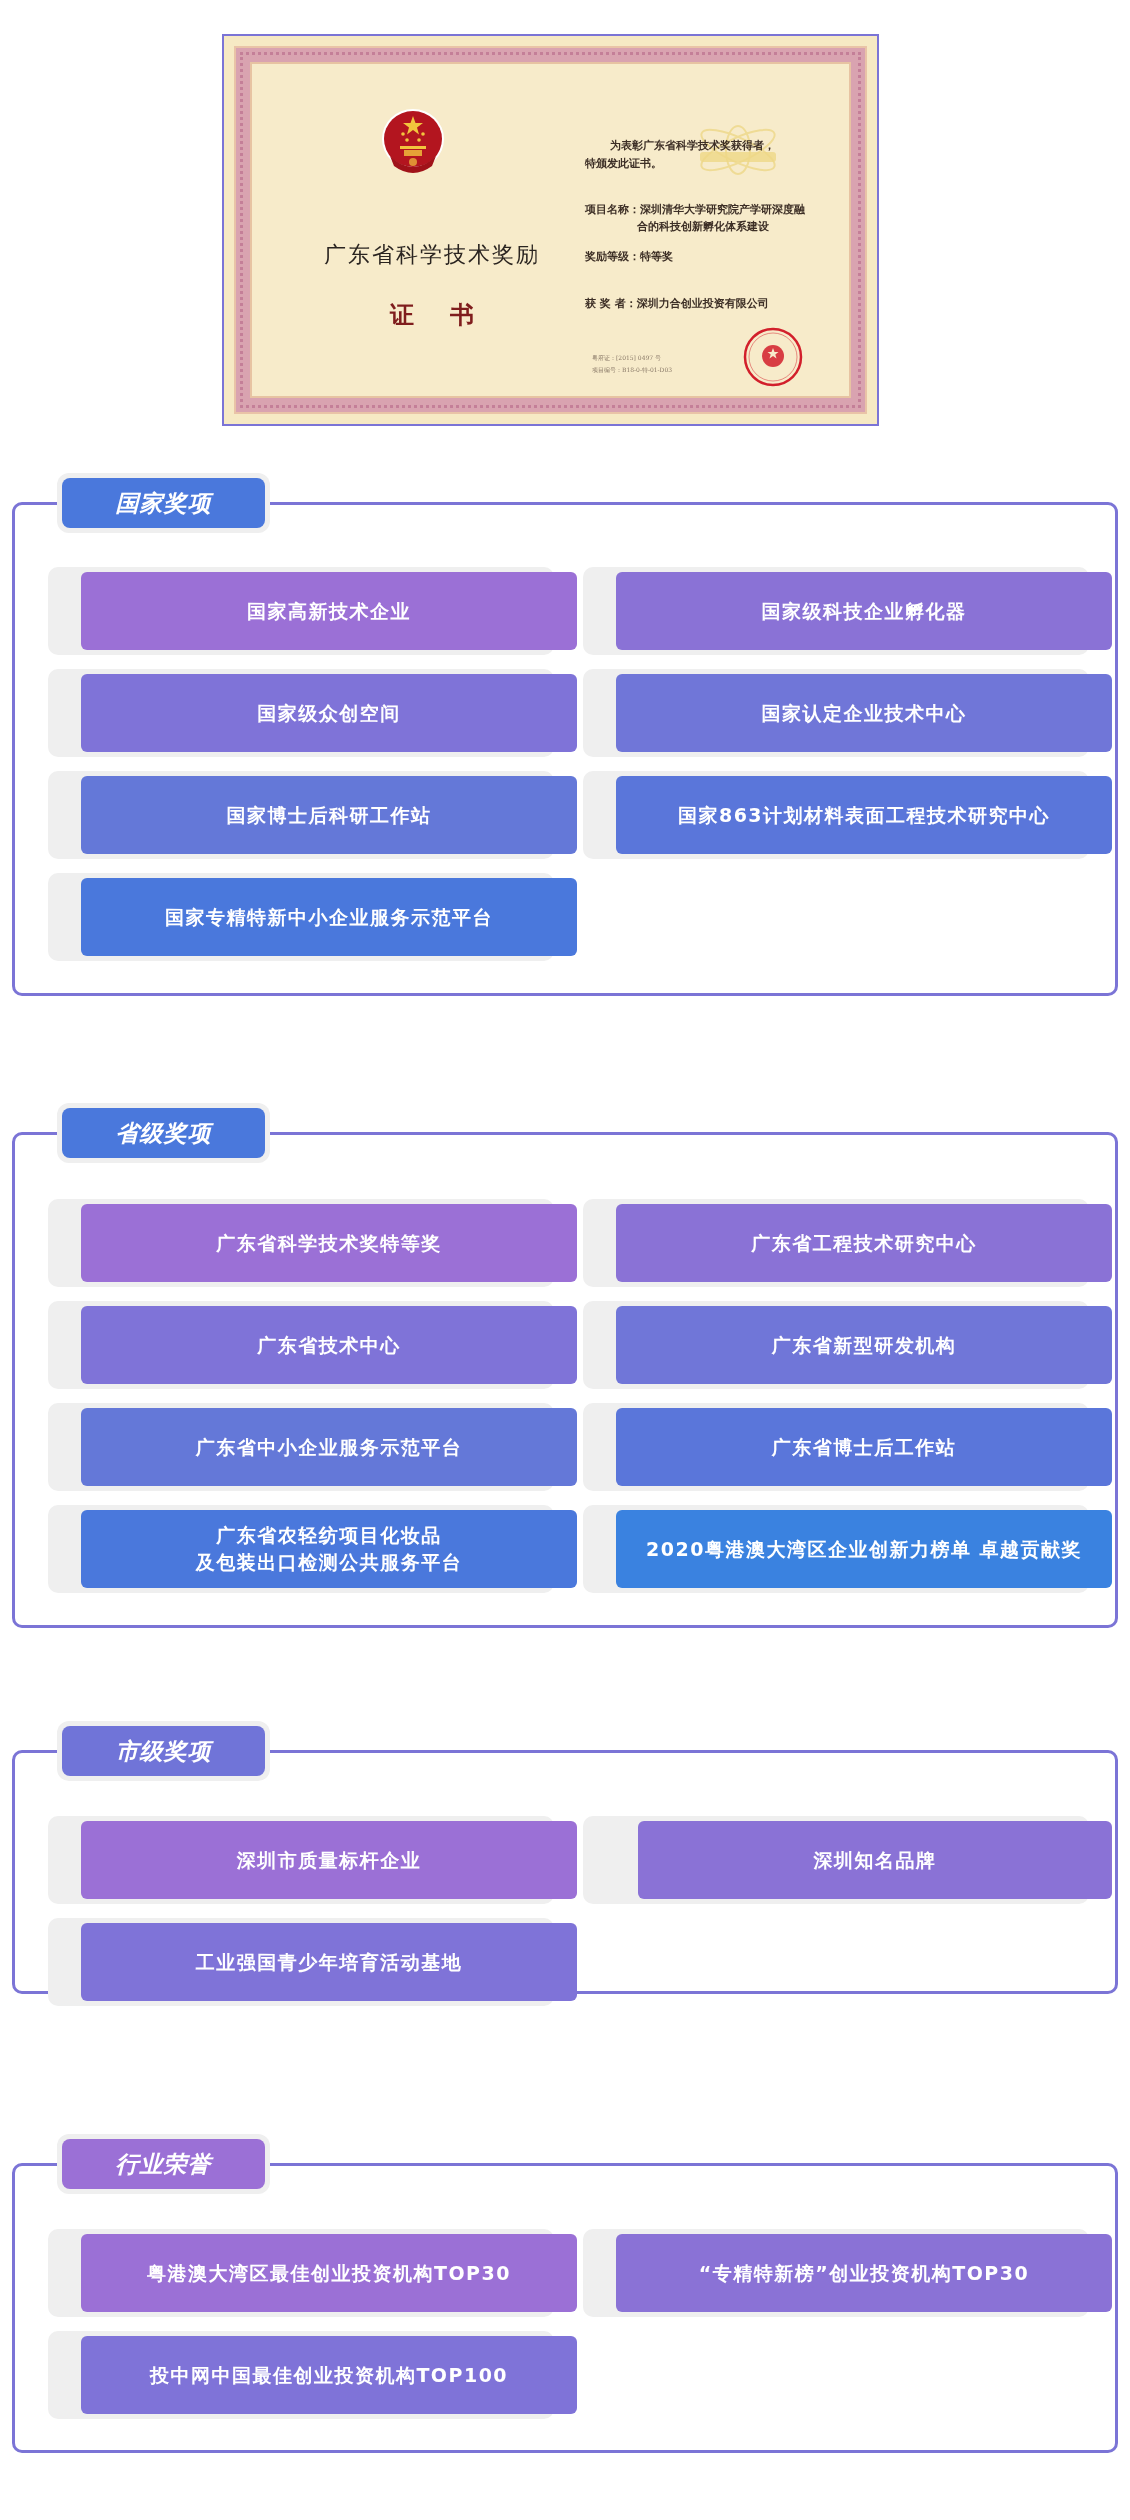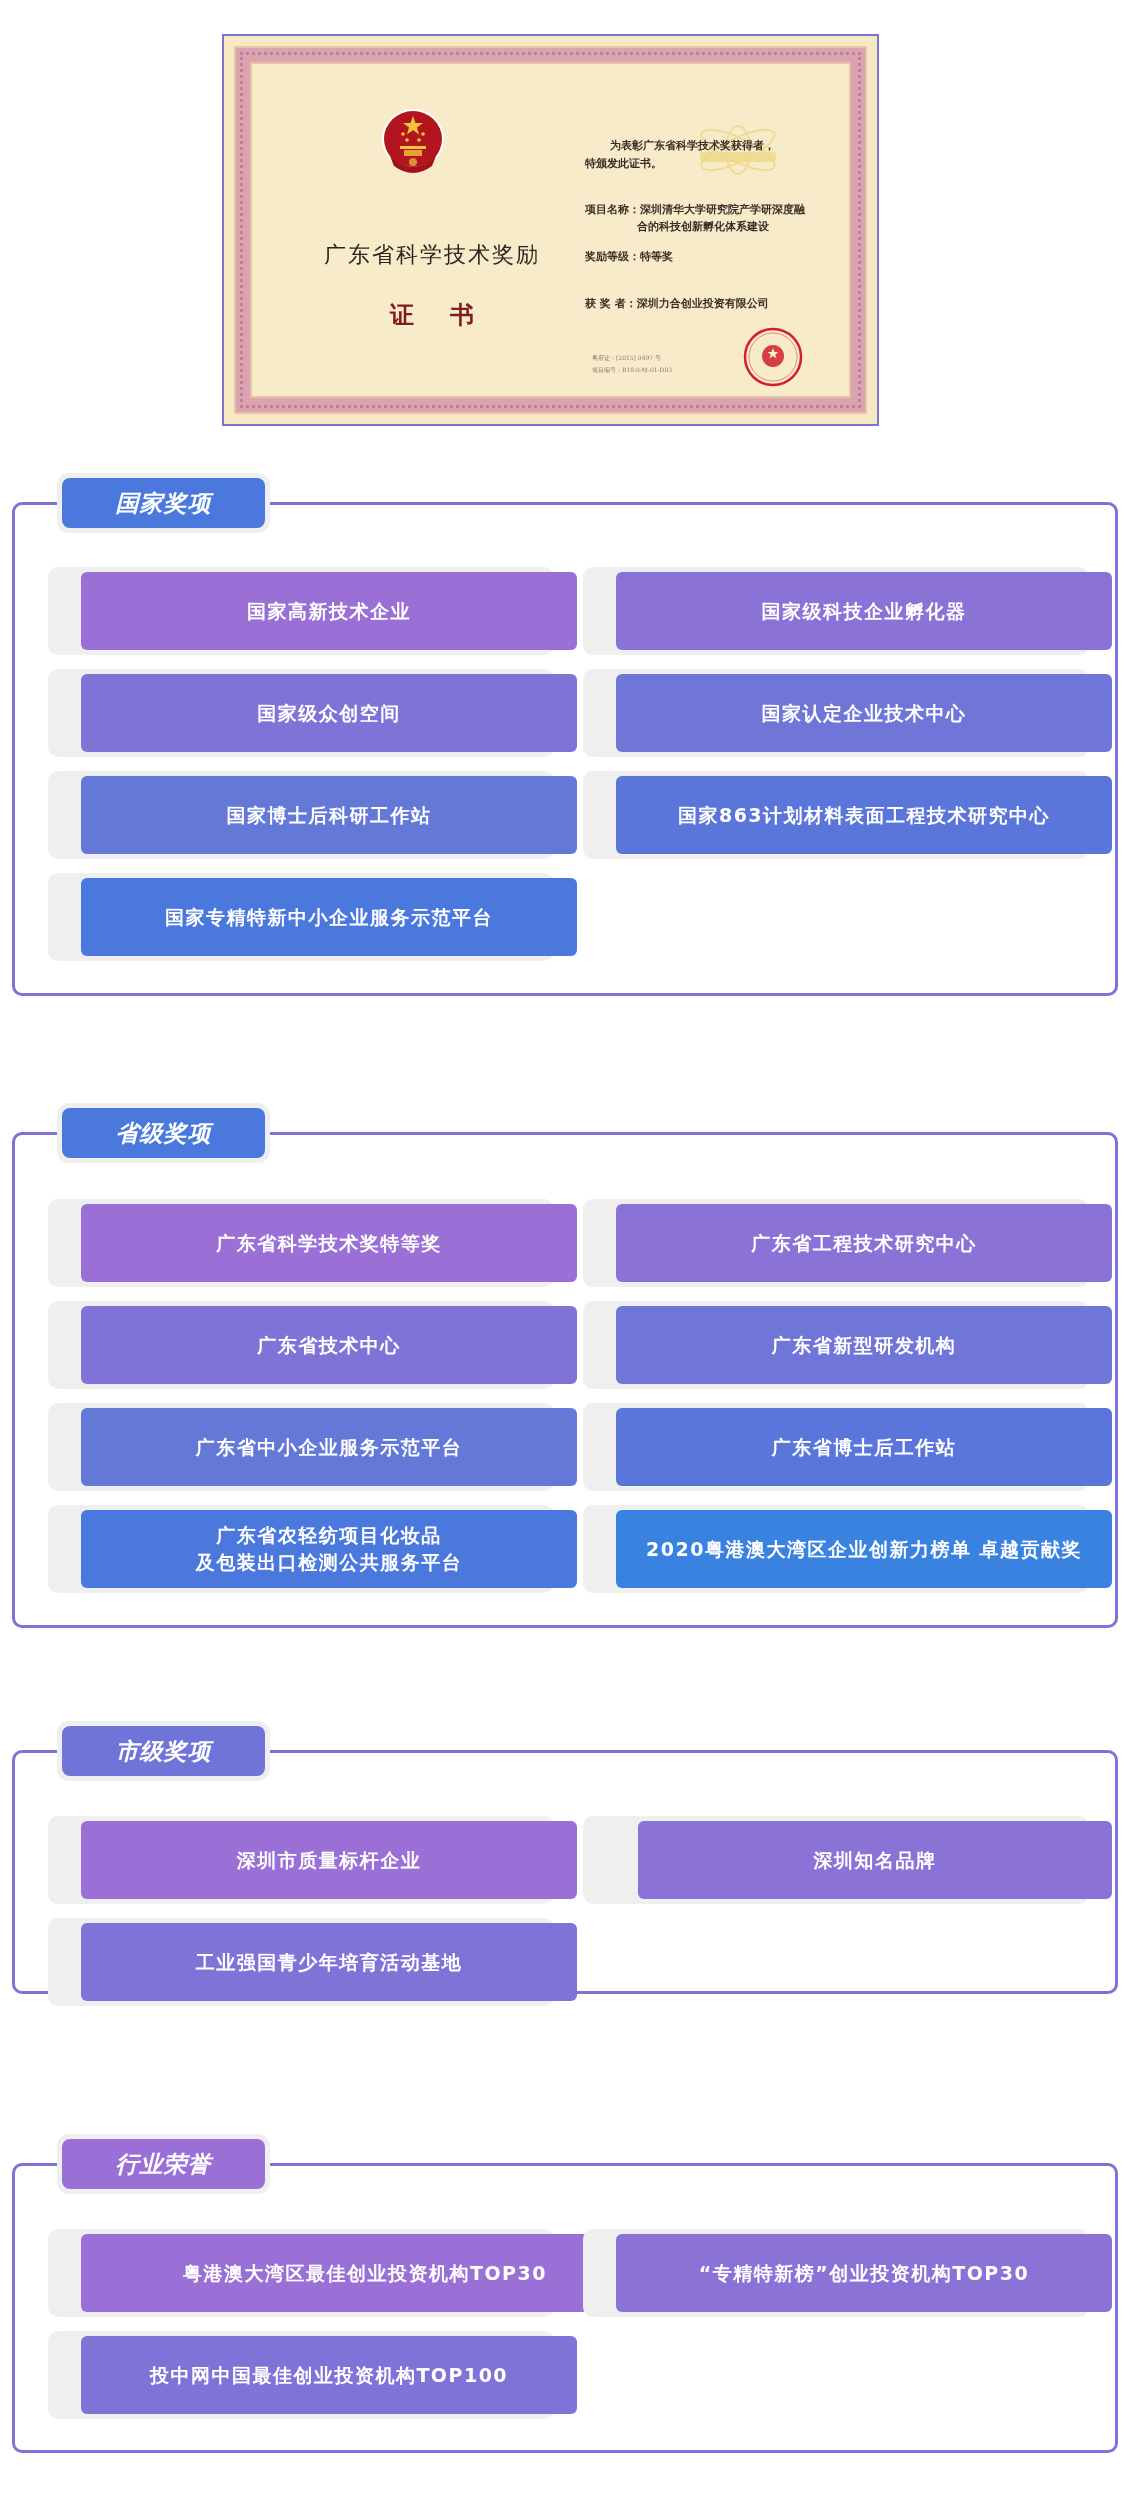--- a/index.html
+++ b/index.html
@@ -173,21 +173,21 @@
   <div class="award col-l" style="top:165px;">
       <div class="award-inner" style="background:#7f73d8;">工业强国青少年培育活动基地</div>
     </div>
 </div>
 
 <div class="section" style="top:2163px; height:290px;">
   <div class="tab">
     <div class="tab-inner" style="background:#9b70d6;">行业荣誉</div>
   </div>
   <div class="award col-l" style="top:63px;">
-      <div class="award-inner" style="background:#9b70d6;padding-left:36px;">粤港澳大湾区最佳创业投资机构TOP30</div>
+      <div class="award-inner" style="background:#9b70d6;">粤港澳大湾区最佳创业投资机构TOP30</div>
     </div>
   <div class="award col-r" style="top:63px;">
       <div class="award-inner" style="background:#8a72d6;">“专精特新榜”创业投资机构TOP30</div>
     </div>
   <div class="award col-l" style="top:165px;">
       <div class="award-inner" style="background:#7f73d8;">投中网中国最佳创业投资机构TOP100</div>
     </div>
 </div>
 
 </body></html>

